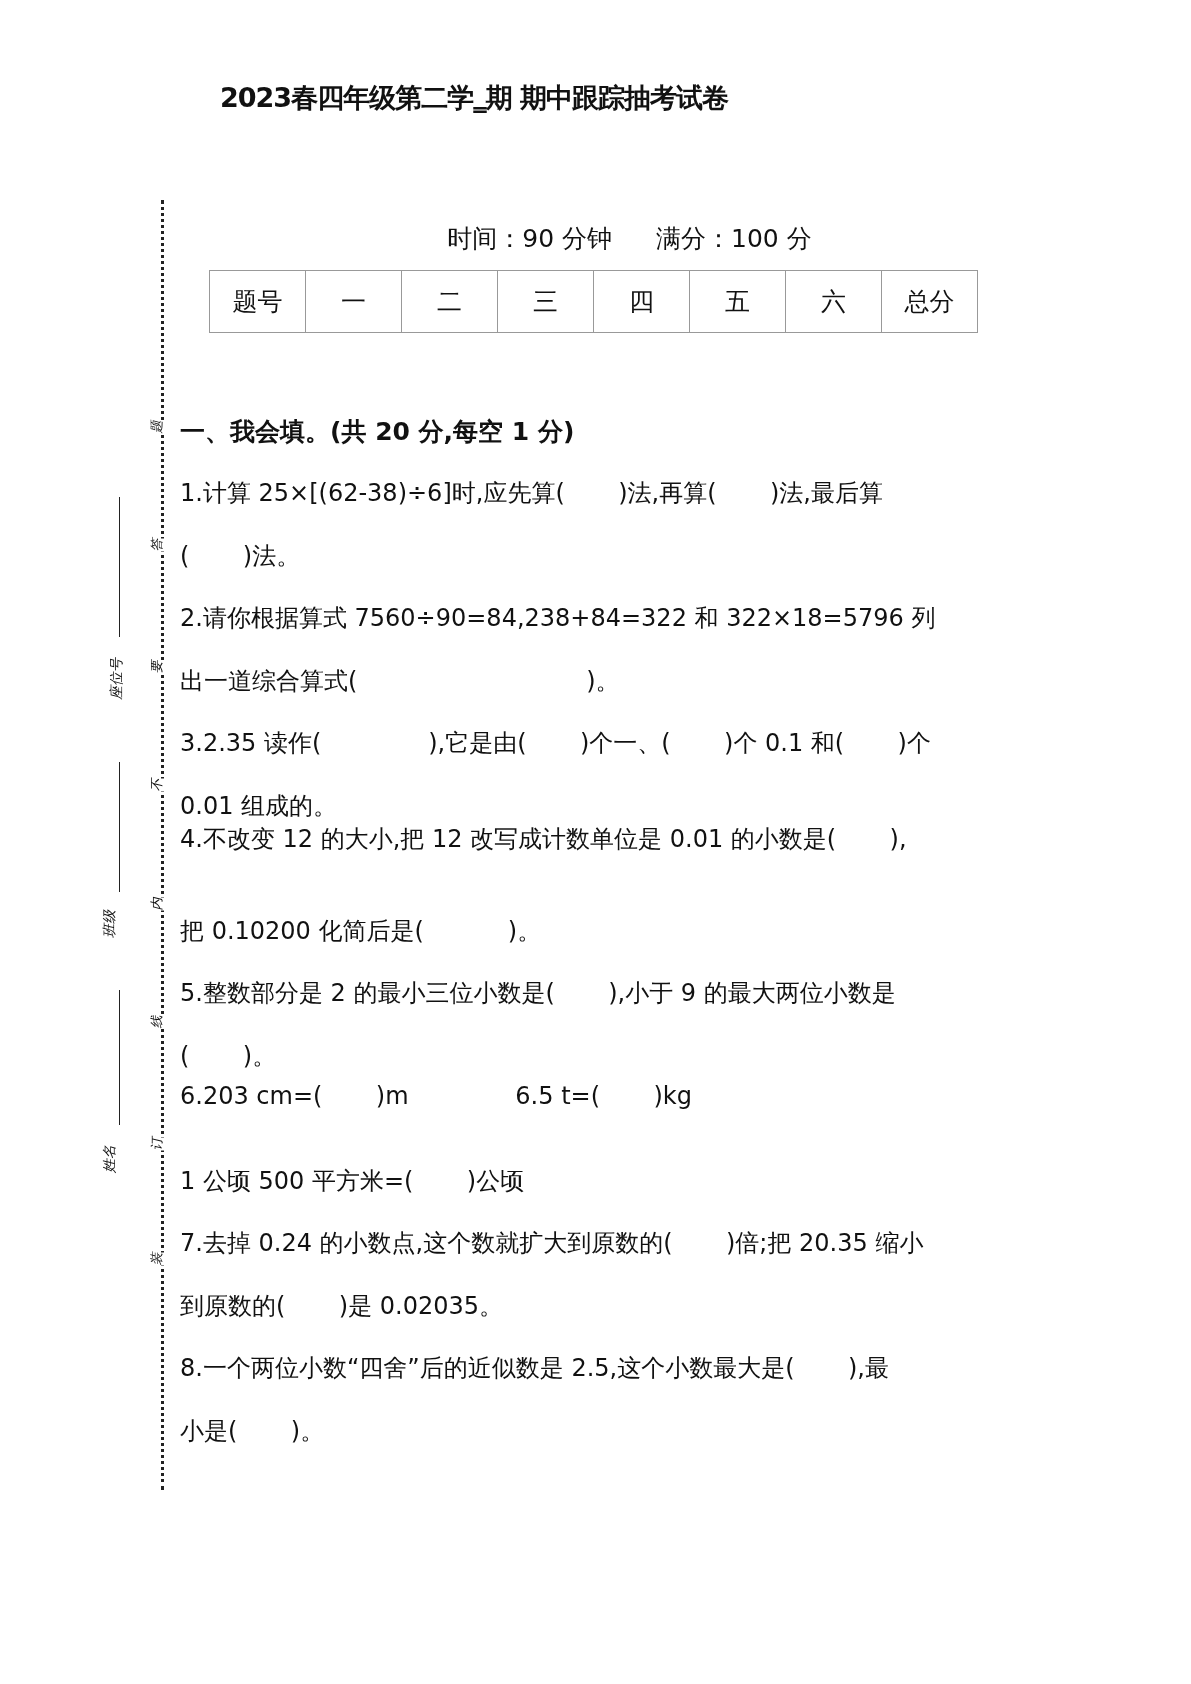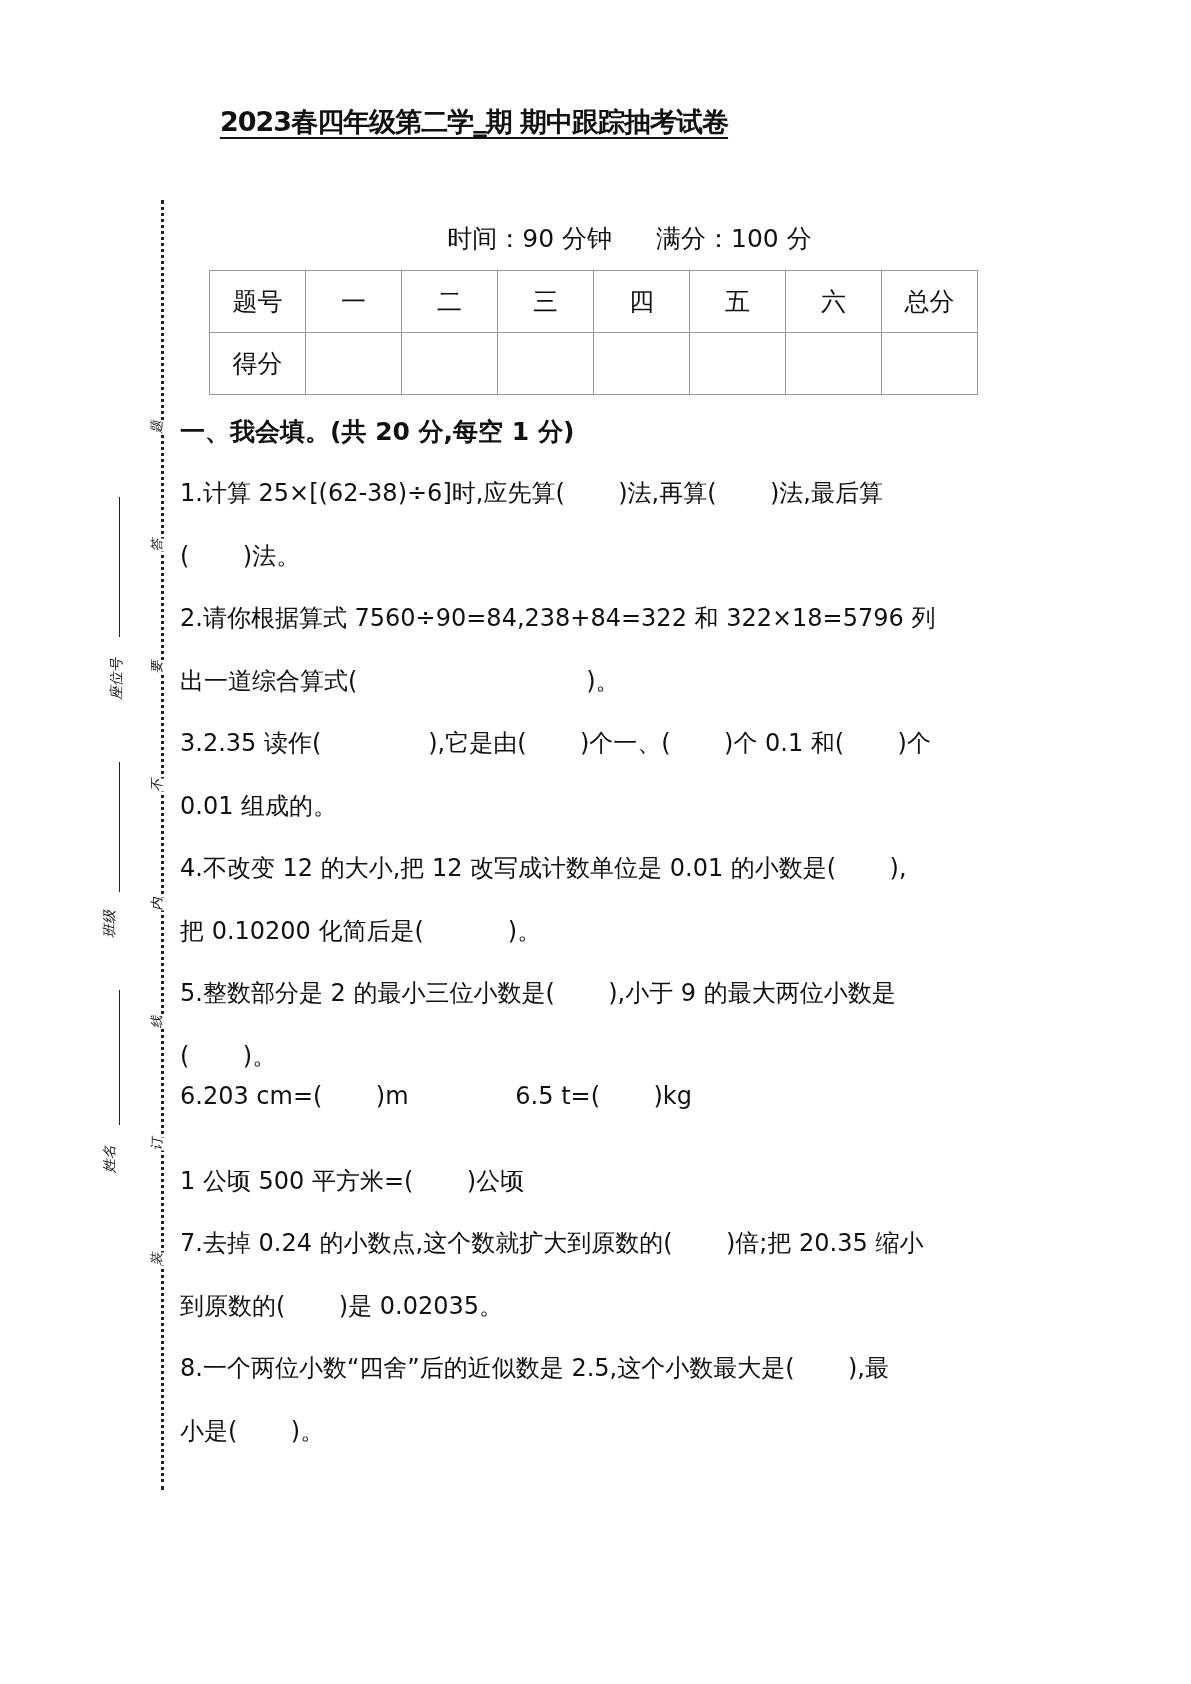--- a/index.html
+++ b/index.html
@@ -1,19 +1,19 @@
 <!DOCTYPE html>
 <html><head>
 <meta charset="utf-8">
 <style>
   html, body { margin: 0; padding: 0; background: #ffffff; }
   body { width: 1191px; height: 1684px; position: relative; overflow: hidden;
          font-family: "DejaVu Sans", "Liberation Sans", sans-serif; color: #111; }
-  .title { position: absolute; left: 220px; top: 104px; font-size: 27px; font-weight: bold;
-           letter-spacing: -1px; text-decoration: underline; text-underline-offset: 6px; white-space: nowrap; }
+  .title { position: absolute; left: 220px; top: 80px; font-size: 27px; font-weight: bold;
+           letter-spacing: -1px; text-underline-offset: 6px; white-space: nowrap; }
   .meta { position: absolute; left: 0; width: 1191px; top: 222px; text-align: center; font-size: 25px; padding-left: 68px; box-sizing: border-box; }
   .meta span { margin: 0 18px; }
   table.score { position: absolute; left: 209px; top: 270px; border-collapse: collapse; padding-left: 44px; }
   table.score td { border: 1.5px solid #999; width: 95px; height: 61px; text-align: center; font-size: 25px; padding: 0; }
   .section { position: absolute; left: 180px; top: 415px; font-size: 25px; font-weight: bold; white-space: nowrap; text-align: right; }
   .line { position: absolute; left: 180px; font-size: 24px; white-space: pre; }
   .binding { position: absolute; left: 161px; top: 200px; height: 1290px; border-left: 3px dotted #222; }
   .bind-char { position: absolute; left: 150px; font-size: 13px; font-style: italic; transform: rotate(-90deg); background: #fff; }
   .side-label { position: absolute; left: 96px; font-size: 14px; font-style: italic; transform: rotate(-90deg); }
   .side-line { position: absolute; left: 119px; width: 0; border-left: 1.5px solid #222; }
@@ -33,30 +33,20 @@
       <tr>
     <td>题号</td>
     <td>一</td>
     <td>二</td>
     <td>三</td>
     <td>四</td>
     <td>五</td>
     <td>六</td>
     <td>总分</td>
   </tr>
-  <tr>
-    <td>得分</td>
-    <td></td>
-    <td></td>
-    <td></td>
-    <td></td>
-    <td></td>
-    <td></td>
-    <td></td>
-  </tr>
 </tbody>
   </table>
 
 <div class="binding"></div>
 <div class="bind-char" style="top:418px">题</div>
 <div class="bind-char" style="top:536px">答</div>
 <div class="bind-char" style="top:658px">要</div>
 <div class="bind-char" style="top:776px">不</div>
 <div class="bind-char" style="top:895px">内</div>
 <div class="bind-char" style="top:1013px">线</div>
@@ -71,21 +61,21 @@
 <div class="side-label" style="top:1150px">姓名</div>
 
 <div class="section">一、我会填。(共 20 分,每空 1 分)</div>
 
 <div class="line" style="top:477px">1.计算 25×[(62-38)÷6]时,应先算(       )法,再算(       )法,最后算</div>
 <div class="line" style="top:540px">(       )法。</div>
 <div class="line" style="top:602px">2.请你根据算式 7560÷90=84,238+84=322 和 322×18=5796 列</div>
 <div class="line" style="top:665px">出一道综合算式(                              )。</div>
 <div class="line" style="top:727px">3.2.35 读作(              ),它是由(       )个一、(       )个 0.1 和(       )个</div>
 <div class="line" style="top:790px">0.01 组成的。</div>
-<div class="line" style="top:852px">4.不改变 12 的大小,把 12 改写成计数单位是 0.01 的小数是(       ),</div>
+<div class="line" style="top:823px">4.不改变 12 的大小,把 12 改写成计数单位是 0.01 的小数是(       ),</div>
 <div class="line" style="top:915px">把 0.10200 化简后是(           )。</div>
 <div class="line" style="top:977px">5.整数部分是 2 的最小三位小数是(       ),小于 9 的最大两位小数是</div>
 <div class="line" style="top:1040px">(       )。</div>
 <div class="line" style="top:1082px">6.203 cm=(       )m              6.5 t=(       )kg</div>
 <div class="line" style="top:1165px">1 公顷 500 平方米=(       )公顷</div>
 <div class="line" style="top:1227px">7.去掉 0.24 的小数点,这个数就扩大到原数的(       )倍;把 20.35 缩小</div>
 <div class="line" style="top:1290px">到原数的(       )是 0.02035。</div>
 <div class="line" style="top:1352px">8.一个两位小数“四舍”后的近似数是 2.5,这个小数最大是(       ),最</div>
 <div class="line" style="top:1415px">小是(       )。</div>
 

